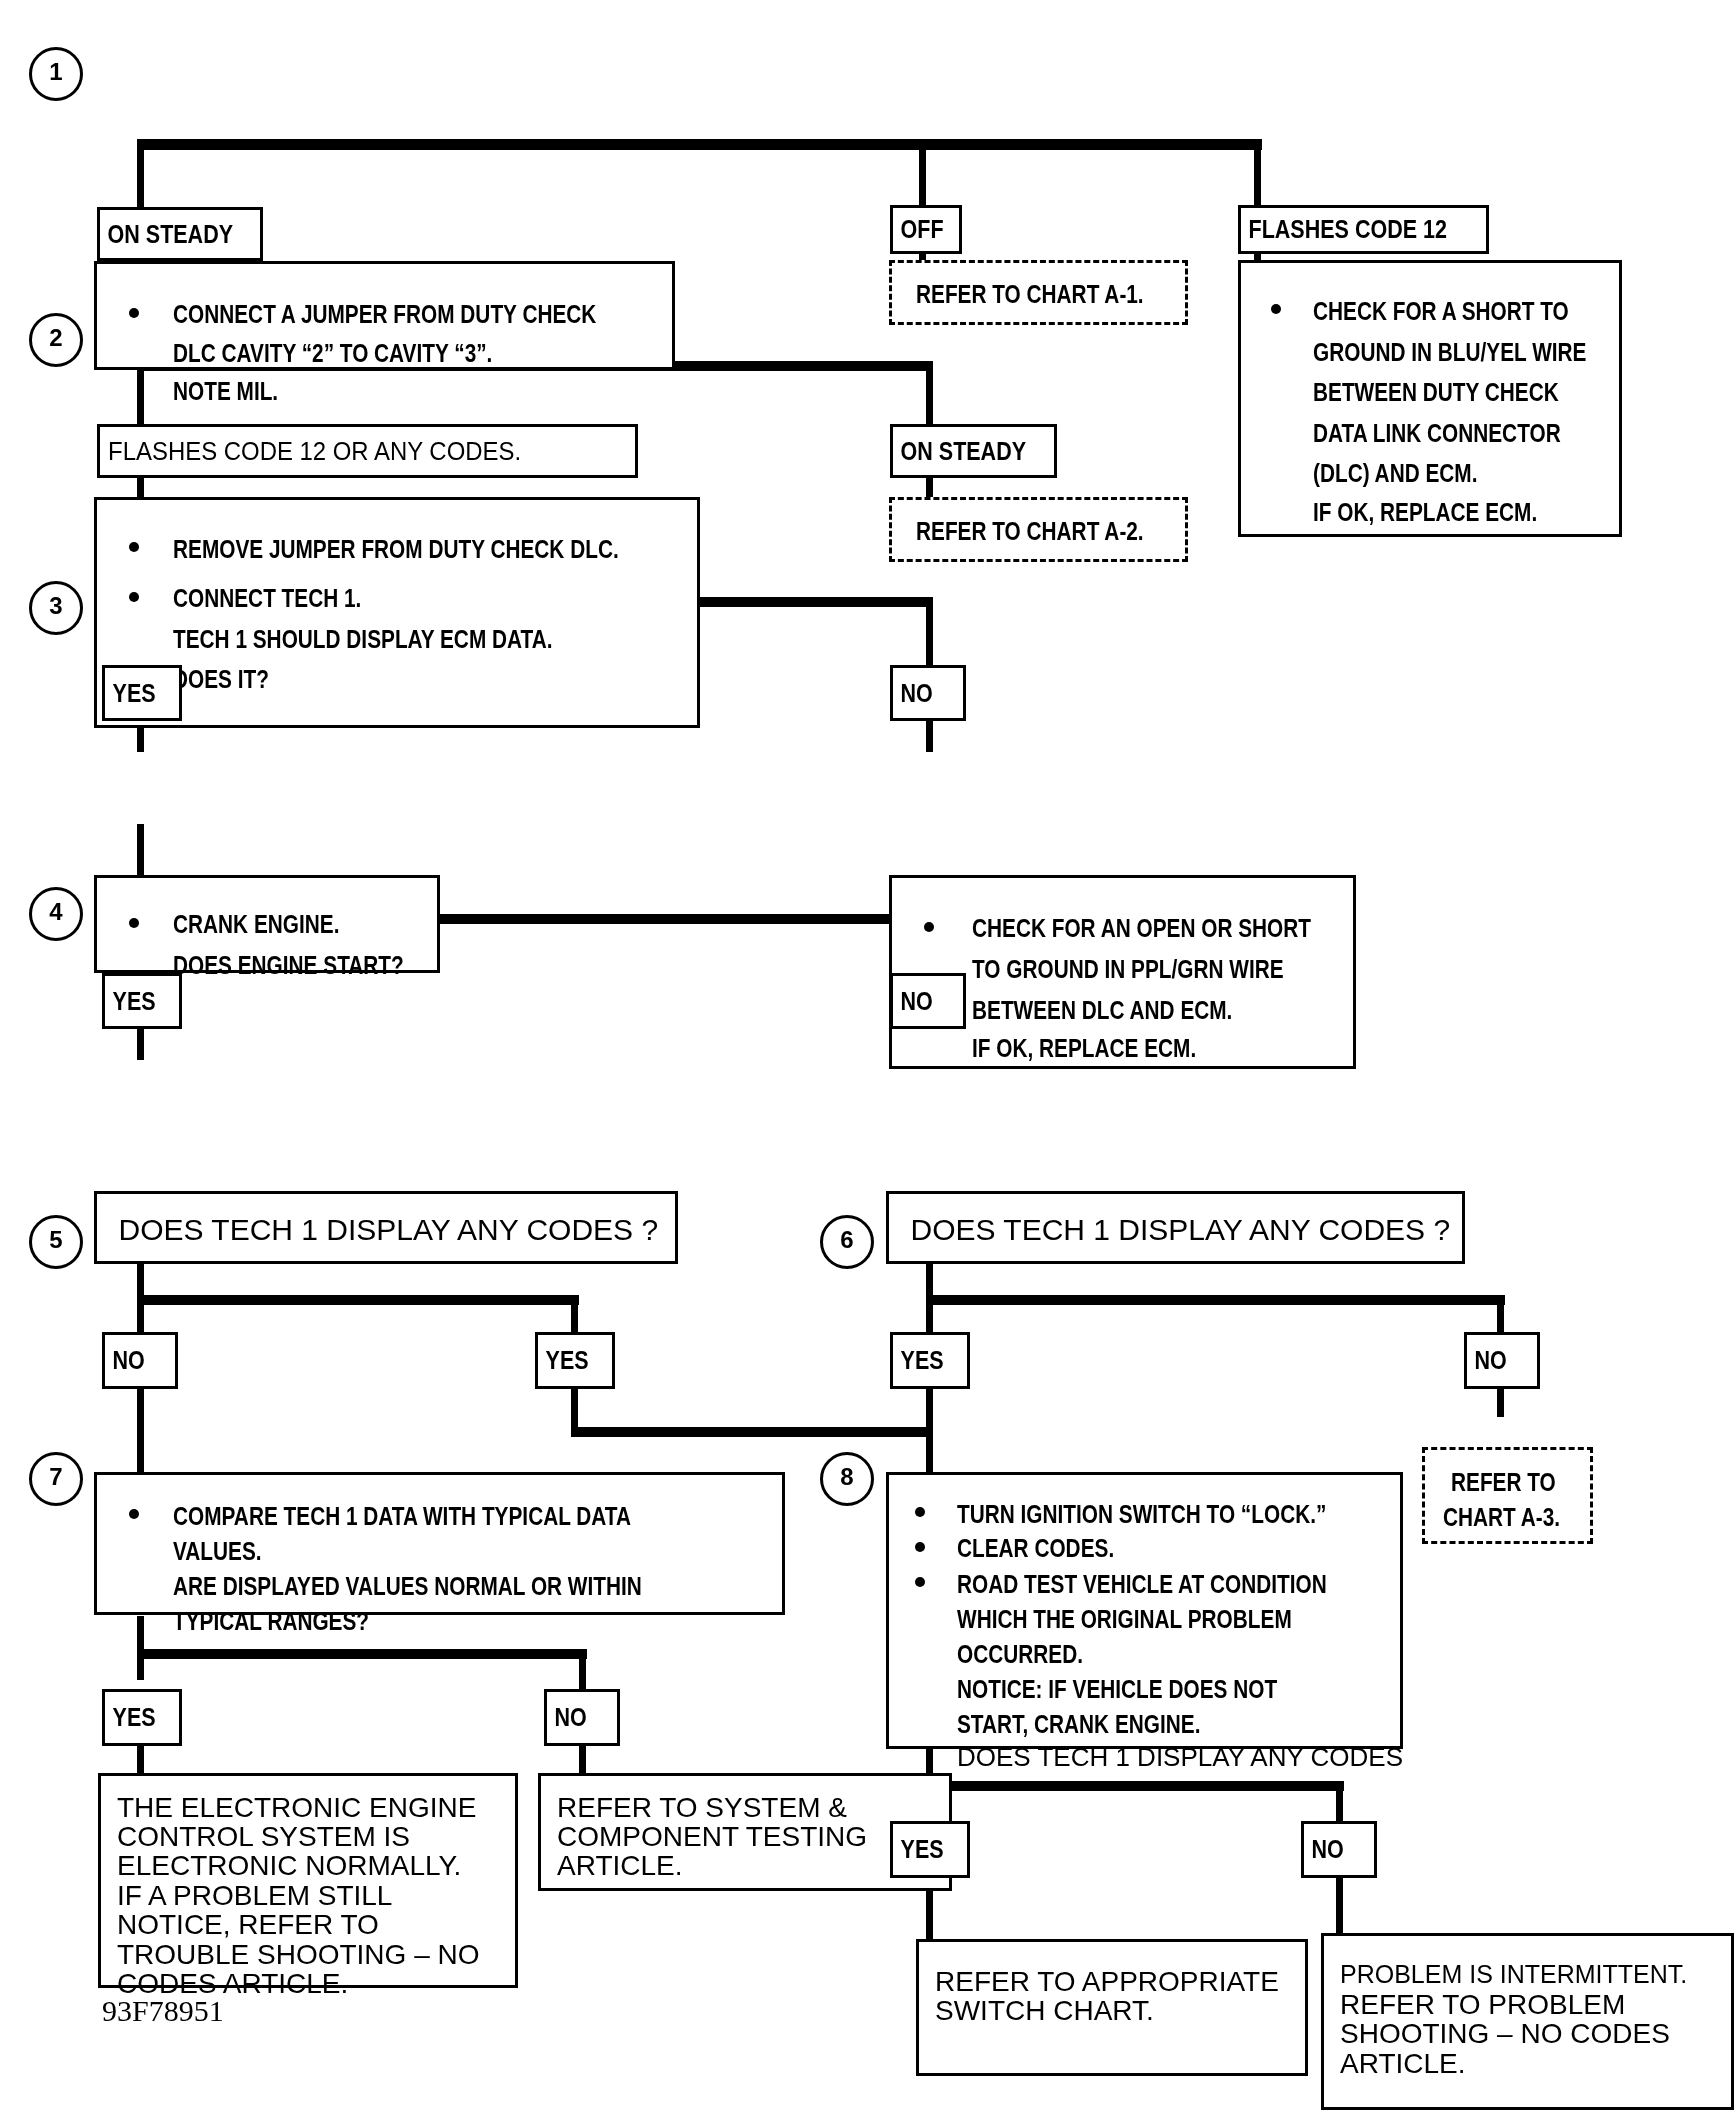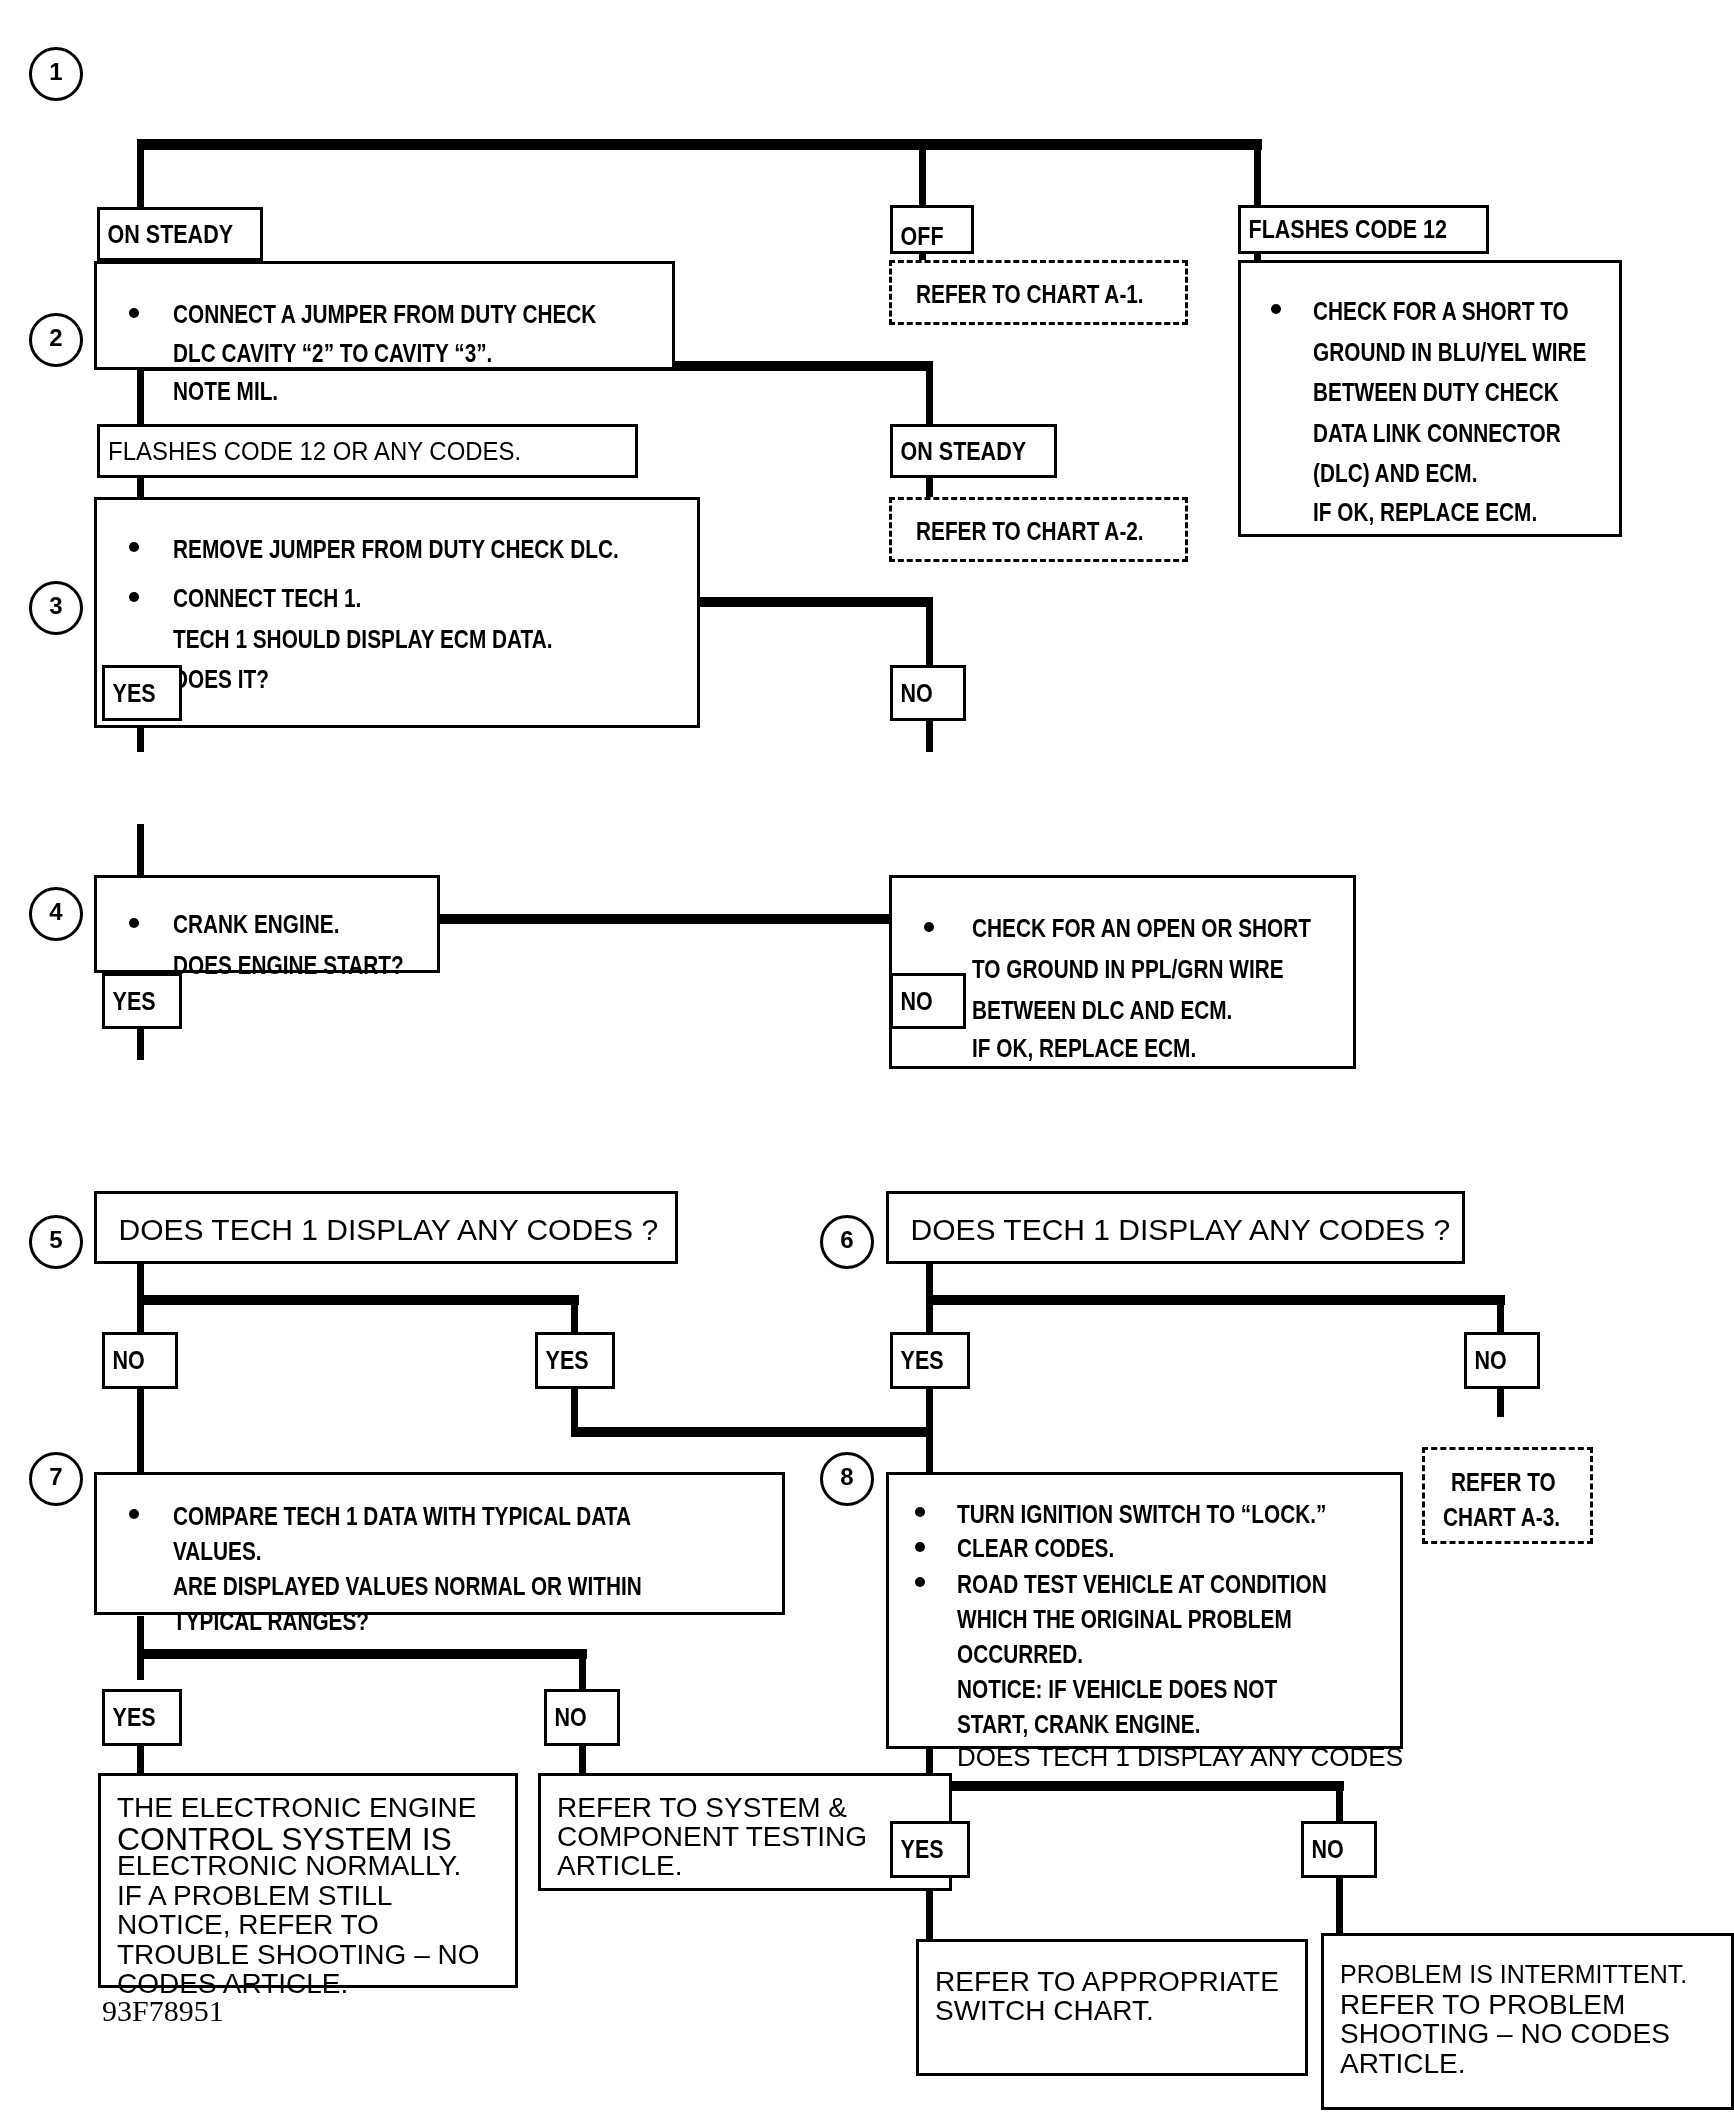--- a/index.html
+++ b/index.html
@@ -195,21 +195,21 @@
     <div class="ln" style="left:1336px; top:1858px; width:7.2px; height:84px;"></div>
   </div>
 
   <div class="stepnum" style="left:29px; top:47px;">
     <span>1</span>
   </div>
 
   <div class="lbl" style="left:97px; top:207px; width:166px; height:54px;">
     <span>ON STEADY</span>
   </div>
-  <div class="lbl" style="left:890px; top:205px; width:84px; height:49px;align-items:flex-end;">
+  <div class="lbl" style="left:890px; top:205px; width:72px; height:49px;">
     <span>OFF</span>
   </div>
   <div class="lbl" style="left:1238px; top:205px; width:251px; height:49px;">
     <span>FLASHES CODE 12</span>
   </div>
 
   <div class="stepnum" style="left:29px; top:313px;">
     <span>2</span>
   </div>
   <div class="box" style="left:94px; top:261px; width:581px; height:109px;">
@@ -356,21 +356,21 @@
 
   <div class="lbl" style="left:890px; top:1821px; width:80px; height:57px;">
     <span>YES</span>
   </div>
   <div class="lbl" style="left:1301px; top:1821px; width:76px; height:57px;">
     <span>NO</span>
   </div>
 
   <div class="box" style="left:98px; top:1773px; width:420px; height:215px;">
     <div class="tl plain" style="left:16px; top:17.5px; font-size:28px;">THE ELECTRONIC ENGINE</div>
-    <div class="tl plain" style="left:16px; top:47px; font-size:32px;">CONTROL SYSTEM IS</div>
+    <div class="tl plain" style="left:16px; top:47px; font-size:28px;">CONTROL SYSTEM IS</div>
     <div class="tl plain" style="left:16px; top:76px; font-size:28px;">ELECTRONIC NORMALLY.</div>
     <div class="tl plain" style="left:16px; top:106px; font-size:28px;">IF A PROBLEM STILL</div>
     <div class="tl plain" style="left:16px; top:135px; font-size:28px;">NOTICE, REFER TO</div>
     <div class="tl plain" style="left:16px; top:165px; font-size:28px;">TROUBLE SHOOTING  –  NO</div>
     <div class="tl plain" style="left:16px; top:194px; font-size:28px;">CODES ARTICLE.</div>
   </div>
 
   <div class="box" style="left:538px; top:1773px; width:414px; height:118px;">
     <div class="tl plain" style="left:16px; top:17.5px; font-size:28px;">REFER TO SYSTEM &amp;</div>
     <div class="tl plain" style="left:16px; top:47px; font-size:28px;">COMPONENT TESTING</div>

